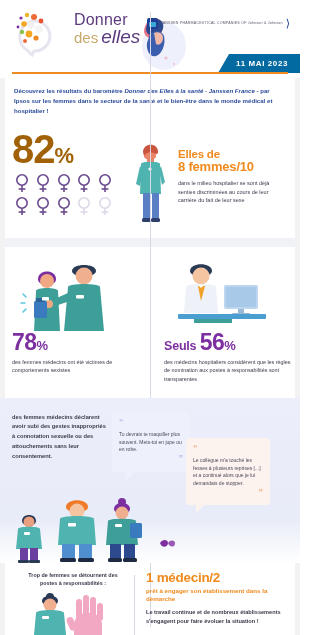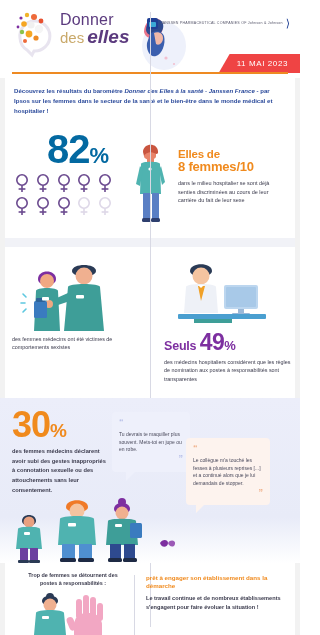--- a/index.html
+++ b/index.html
@@ -28,29 +28,29 @@
     height: 78px;
     background: #ffffff;
     padding: 8px 10px 0 12px;
   }
   .brand-row { display: flex; align-items: flex-start; }
   .dots-mark {
     position: relative; width: 46px; height: 50px; flex: 0 0 46px;
   }
   .dots-mark svg { display: block; }
   .brand-words {
-    margin-left: 2px; padding-top: 4px; line-height: 1.0;
+    margin-left: 16px; padding-top: 4px; line-height: 1.0;
   }
   .w-donner {
     font-size: 16px; color: #5b3a7e; letter-spacing: .2px;
   }
   .w-row2 { display: flex; align-items: baseline; margin-top: -1px; }
   .w-des { font-size: 15px; color: #c9a96a; }
   .w-elles {
-    font-size: 19px; color: #5b3a7e; font-style: italic; font-weight: bold;
+    font-size: 19px; color: #5b3a7e; font-style: italic; font-weight: normal;
     margin-left: 3px;
   }
   .w-sante { font-size: 15px; color: #3a3a3a; margin-top: -1px; }
 
   .nurse-art {
     position: absolute; left: 130px; top: 10px; width: 62px; height: 62px;
   }
   .corp-logo {
     position: absolute; right: 10px; top: 18px;
     display: flex; align-items: center; gap: 3px;
@@ -63,22 +63,22 @@
     content: ""; position: absolute; left: 2px; bottom: 2px;
     width: 7px; height: 5px; background: #3aa9d6; border-radius: 1px;
   }
   .corp-txt {
     font-size: 3.6px; color: #5a5a6e; line-height: 1.25; letter-spacing: .2px;
   }
   .corp-swoosh { font-size: 11px; color: #1f3f94; line-height: 1; }
 
   .date-badge {
     position: absolute; right: 0; top: 54px;
-    background: #ef4444; color: #ffffff;
-    font-size: 8px; font-weight: normal; letter-spacing: .6px;
+    background: #0369a1; color: #ffffff;
+    font-size: 8px; font-weight: bold; letter-spacing: .6px;
     padding: 5px 12px 5px 18px;
     clip-path: polygon(11px 0, 100% 0, 100% 100%, 0 100%);
   }
   .rule-orange {
     position: absolute; left: 12px; right: 12px; top: 72px;
     height: 2px; background: #ee8a22;
   }
 
   
   .intro {
@@ -87,22 +87,22 @@
   }
   .intro i { font-style: italic; }
 
   
   .sec82 {
     position: relative; height: 108px; padding: 4px 12px 0 12px;
     display: flex;
   }
   .col82 { width: 118px; flex: 0 0 118px; }
   .big82 {
-    font-size: 40px; font-weight: bold; color: #0369a1;
-    line-height: .95; letter-spacing: -1px; margin-left: 35px;
+    font-size: 40px; font-weight: bold; color: #a16207;
+    line-height: .95; letter-spacing: -1px;
   }
   .big82 .pct { font-size: 22px; }
   .sym-grid {
     margin-top: 4px; display: grid;
     grid-template-columns: repeat(5, 1fr); gap: 1px 0; width: 104px;
   }
   .vsym { width: 20px; height: 22px; }
 
   .fig82 {
     width: 42px; flex: 0 0 42px; position: relative; margin-top: 6px;
@@ -399,47 +399,47 @@
           <path d="M56 30 C56 26 88 26 88 30 L92 74 L52 74 Z" fill="#3e9e98"></path>
           <path d="M56 36 L38 44 L40 50 L58 44 Z" fill="#3e9e98"></path>
           <circle cx="37" cy="47" r="4" fill="#f0a882"></circle>
           <rect x="22" y="44" width="13" height="17" rx="1.5" fill="#3a7bbf"></rect>
           <rect x="24" y="41" width="9" height="4" rx="1" fill="#2e6398"></rect>
           <rect x="30" y="40" width="7" height="3.5" rx="1" fill="#ffffff"></rect>
           <rect x="64" y="38" width="8" height="3.5" rx="1" fill="#ffffff"></rect>
           <path d="M14 40 L11 37 M13 46 L9 46 M14 52 L11 55" stroke="#5ec8e0" stroke-width="1.6" stroke-linecap="round"></path>
         </svg>
       </div>
+      <div class="s2num"><span>78</span><span class="pct">%</span></div>
       <div class="s2p">des femmes médecins ont été victimes de comportements sexistes</div>
     </div>
 
     <div class="s2col right">
       <div class="s2art">
         <svg width="130" height="74" viewBox="0 0 130 74">
           <path d="M26 14 C26 5 48 5 48 14 C48 21 26 21 26 14 Z" fill="#2a3a55"></path>
           <circle cx="37" cy="19" r="8.5" fill="#f5c4a0"></circle>
           <path d="M22 30 C22 26 52 26 52 30 L54 56 L20 56 Z" fill="#eef1f7"></path>
           <path d="M34 29 L37 44 L41 29 Z" fill="#f0a128"></path>
           <path d="M34 28 L37 31 L40 28 Z" fill="#ffffff"></path>
           <rect x="60" y="28" width="34" height="24" rx="2" fill="#bcd6ef"></rect>
           <rect x="62" y="30" width="30" height="20" rx="1" fill="#a8c9e8"></rect>
           <rect x="74" y="52" width="6" height="5" fill="#9ab8d8"></rect>
           <rect x="68" y="56" width="18" height="2.5" rx="1" fill="#9ab8d8"></rect>
           <rect x="14" y="57" width="88" height="5" rx="1" fill="#4a9fd0"></rect>
           <rect x="30" y="62" width="38" height="4" fill="#3e9e98"></rect>
         </svg>
       </div>
-      <div class="s2num"><span class="seuls">Seuls </span><span>49</span><span class="pct">%</span></div>
+      <div class="s2num"><span class="seuls">Seuls </span><span>56</span><span class="pct">%</span></div>
       <div class="s2p">des médecins hospitaliers considèrent que les règles de nomination aux postes à responsabilités sont transparentes</div>
     </div>
   </div>
 
   <div class="sec3">
     <div class="c30">
-      <div class="big30"><span>30</span><span class="pct">%</span></div>
       <div class="p30">des femmes médecins déclarent avoir subi des gestes inappropriés à connotation sexuelle ou des attouchements sans leur consentement.</div>
     </div>
 
     <div class="quotes">
       <div class="bub b1">
         <span class="qm">“</span>
         <div class="qt">Tu devrais te maquiller plus souvent. Mets-toi en jupe ou en robe.</div>
         <span class="qm qm-end">”</span>
         <span class="bub-tail"></span>
       </div>
@@ -509,18 +509,19 @@
             <rect x="85" y="12" width="6" height="18" rx="3"></rect>
             <rect x="56" y="26" width="7" height="14" rx="3.5" transform="rotate(-22 59 33)"></rect>
           </g>
         </svg>
       </div>
 
     </div>
 
     <div class="s4r">
       <div class="s4div"></div>
+      <div class="s4r-h">1 médecin/2</div>
       <div class="s4r-sub">prêt à engager son établissement dans la démarche</div>
       <div class="s4r-p">Le travail continue et de nombreux établissements s'engagent pour faire évoluer la situation !</div>
 
     </div>
   </div>
 </div>
 
 </body></html>

